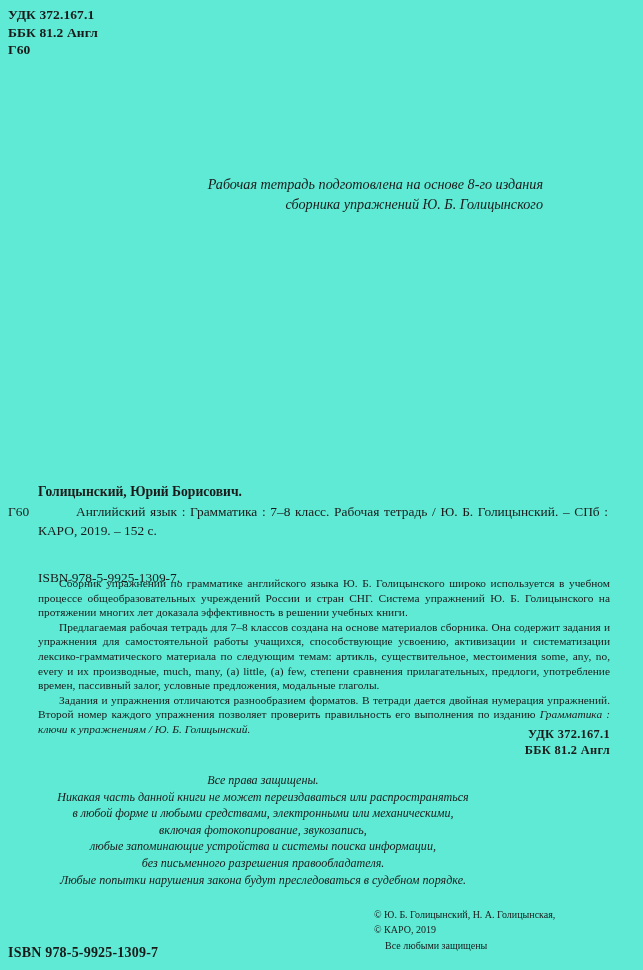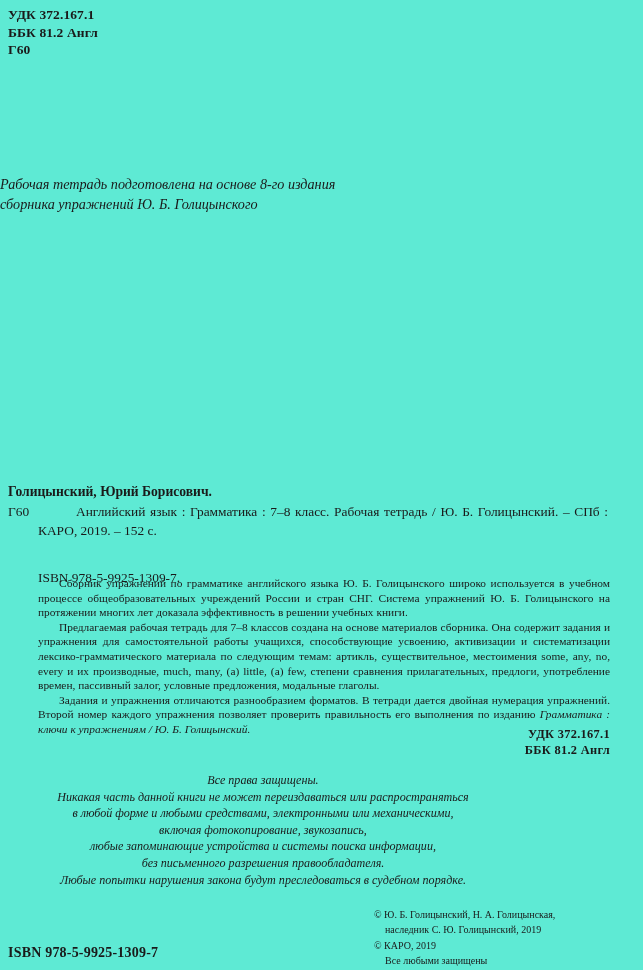--- a/index.html
+++ b/index.html
@@ -30,38 +30,39 @@
     letter-spacing: 0.1px;
   }
   .udk-block div { white-space: nowrap; }
 
   
   .epigraph {
     position: absolute;
     left: 0;
     top: 174px;
     width: 543px;
-    text-align: left;
+    text-align: right;
     font-style: italic;
     font-size: 14.2px;
     line-height: 20px;
   }
   .epigraph div { white-space: nowrap; }
 
   
   .biblio {
     position: absolute;
     left: 8px;
     top: 483px;
     width: 600px;
   }
   .biblio-author {
     font-weight: bold;
     font-size: 13.6px;
     line-height: 18px;
+    margin-left: 30px;
   }
   .biblio-body {
     position: relative;
     font-size: 13.4px;
     line-height: 18.5px;
     margin-top: 2px;
   }
   .biblio-code {
     position: absolute;
     left: 0;
@@ -189,20 +190,19 @@
     <div>Никакая часть данной книги не может переиздаваться или распространяться</div>
     <div>в любой форме и любыми средствами, электронными или механическими,</div>
     <div>включая фотокопирование, звукозапись,</div>
     <div>любые запоминающие устройства и системы поиска информации,</div>
     <div>без письменного разрешения правообладателя.</div>
     <div>Любые попытки нарушения закона будут преследоваться в судебном порядке.</div>
   </div>
 
   <div class="copyright">
     <div>© Ю. Б. Голицынский, Н. А. Голицынская,</div>
-    <div class="indent">наследник С. Ю. Голицынский, 2019</div>
     <div>© КАРО, 2019</div>
     <div class="indent">Все любыми защищены</div>
   </div>
 
   <div class="isbn-bottom">ISBN 978-5-9925-1309-7</div>
 
 </div>
 
 </body></html>

